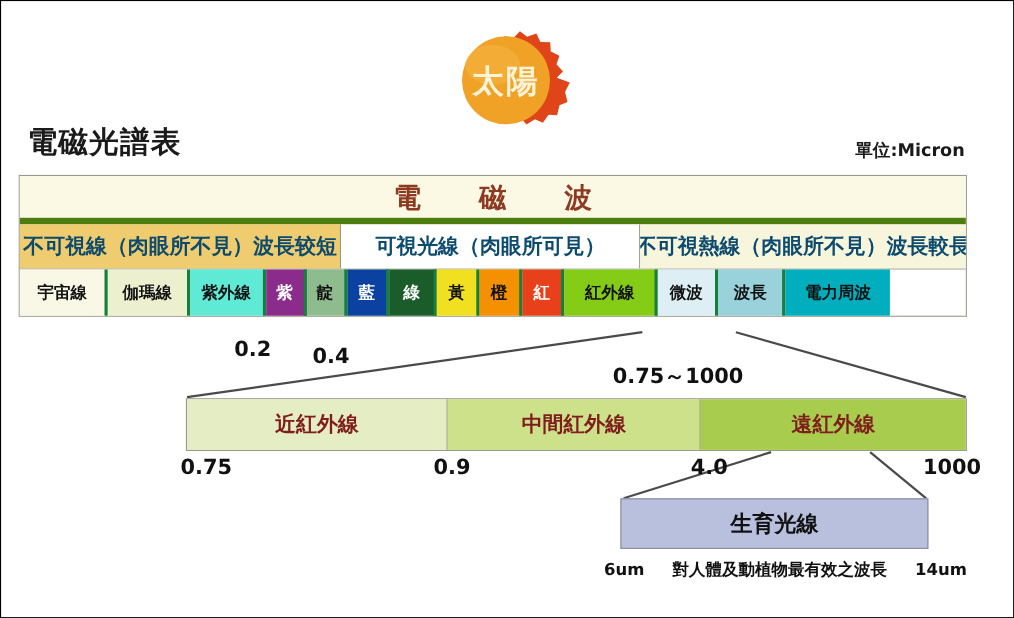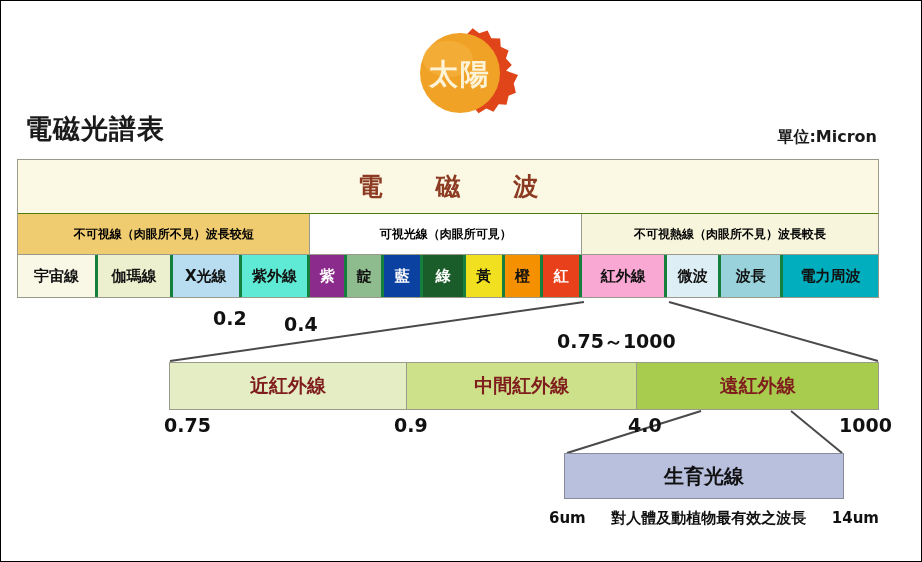--- a/index.html
+++ b/index.html
@@ -70,44 +70,44 @@
     top: 158px;
     width: 862px;
     border: 1px solid #9a9a8a;
     box-sizing: border-box;
   }
   .tbl-row {
     display: flex;
     box-sizing: border-box;
   }
   .tbl-row.row-title {
-    height: 54px;
+    height: 44px;
     background: #FBF8E4;
     align-items: center;
     justify-content: center;
-    border-bottom: 1px solid #4d7c0f;
+    border-bottom: 6px solid #4d7c0f;
   }
   #em-wave-title {
     font-size: 25px;
     font-weight: bold;
     color: #8C3A22;
     letter-spacing: 22px;
     padding-left: 22px;
   }
   .tbl-row.row-visibility {
     height: 41px;
     border-bottom: 1px solid #9a9a8a;
   }
   .vis-cell {
     display: flex;
     align-items: center;
     justify-content: center;
-    font-size: 12px;
-    font-weight: bold;
-    color: #000000;
+    font-size: 19px;
+    font-weight: bold;
+    color: #0c4a6e;
     box-sizing: border-box;
     border-right: 1px solid #9a9a8a;
     overflow: hidden;
     white-space: nowrap;
   }
   .vis-cell:last-child { border-right: none; }
 
   .tbl-row.row-bands {
     height: 42px;
   }
@@ -223,30 +223,29 @@
       <div id="em-wave-title">電 磁 波</div>
     </div>
     <div class="tbl-row row-visibility" id="visibility-row">
         <div class="vis-cell" style="width: 34%; background: rgb(240, 204, 112);">不可視線（肉眼所不見）波長较短</div>
         <div class="vis-cell" style="width: 31.6%; background: rgb(255, 255, 255);">可視光線（肉眼所可見）</div>
         <div class="vis-cell" style="width: 34.4%; background: rgb(247, 245, 220);">不可視熱線（肉眼所不見）波長較長</div>
       </div>
     <div class="tbl-row row-bands" id="bands-row">
         <div class="band-cell" style="width: 9.3%; background: rgb(249, 248, 230);">宇宙線</div>
         <div class="band-cell" style="width: 8.7%; background: rgb(237, 240, 206);">伽瑪線</div>
-        <div class="band-cell" style="width: 8%; background: rgb(184, 220, 240);">X光線</div>
         <div class="band-cell" style="width: 8%; background: #5eead4;">紫外線</div>
         <div class="band-cell light-text" style="width: 4.3%; background: rgb(139, 43, 139);">紫</div>
         <div class="band-cell" style="width: 4.3%; background: rgb(143, 188, 143);">靛</div>
         <div class="band-cell light-text" style="width: 4.5%; background: rgb(11, 65, 160);">藍</div>
         <div class="band-cell light-text" style="width: 5%; background: rgb(26, 92, 42);">綠</div>
         <div class="band-cell" style="width: 4.5%; background: rgb(240, 224, 32);">黃</div>
         <div class="band-cell" style="width: 4.5%; background: rgb(245, 144, 0);">橙</div>
         <div class="band-cell light-text" style="width: 4.5%; background: rgb(232, 64, 26);">紅</div>
-        <div class="band-cell" style="width: 9.9%; background: #f9a8d4;">紅外線</div>
+        <div class="band-cell" style="width: 9.9%; background: #84cc16;">紅外線</div>
         <div class="band-cell" style="width: 6.3%; background: rgb(222, 238, 245);">微波</div>
         <div class="band-cell" style="width: 7.2%; background: rgb(154, 210, 220);">波長</div>
         <div class="band-cell" style="width: 11%; background: rgb(0, 174, 190);">電力周波</div>
       </div>
   </div>
 
   <div id="tick-layer">
       <div class="tick-label" style="left: 212px; top: 306px;">0.2</div>
       <div class="tick-label" style="left: 283px; top: 312px;">0.4</div>
       <div class="tick-label" style="left: 556px; top: 328px;">0.75～1000</div>

